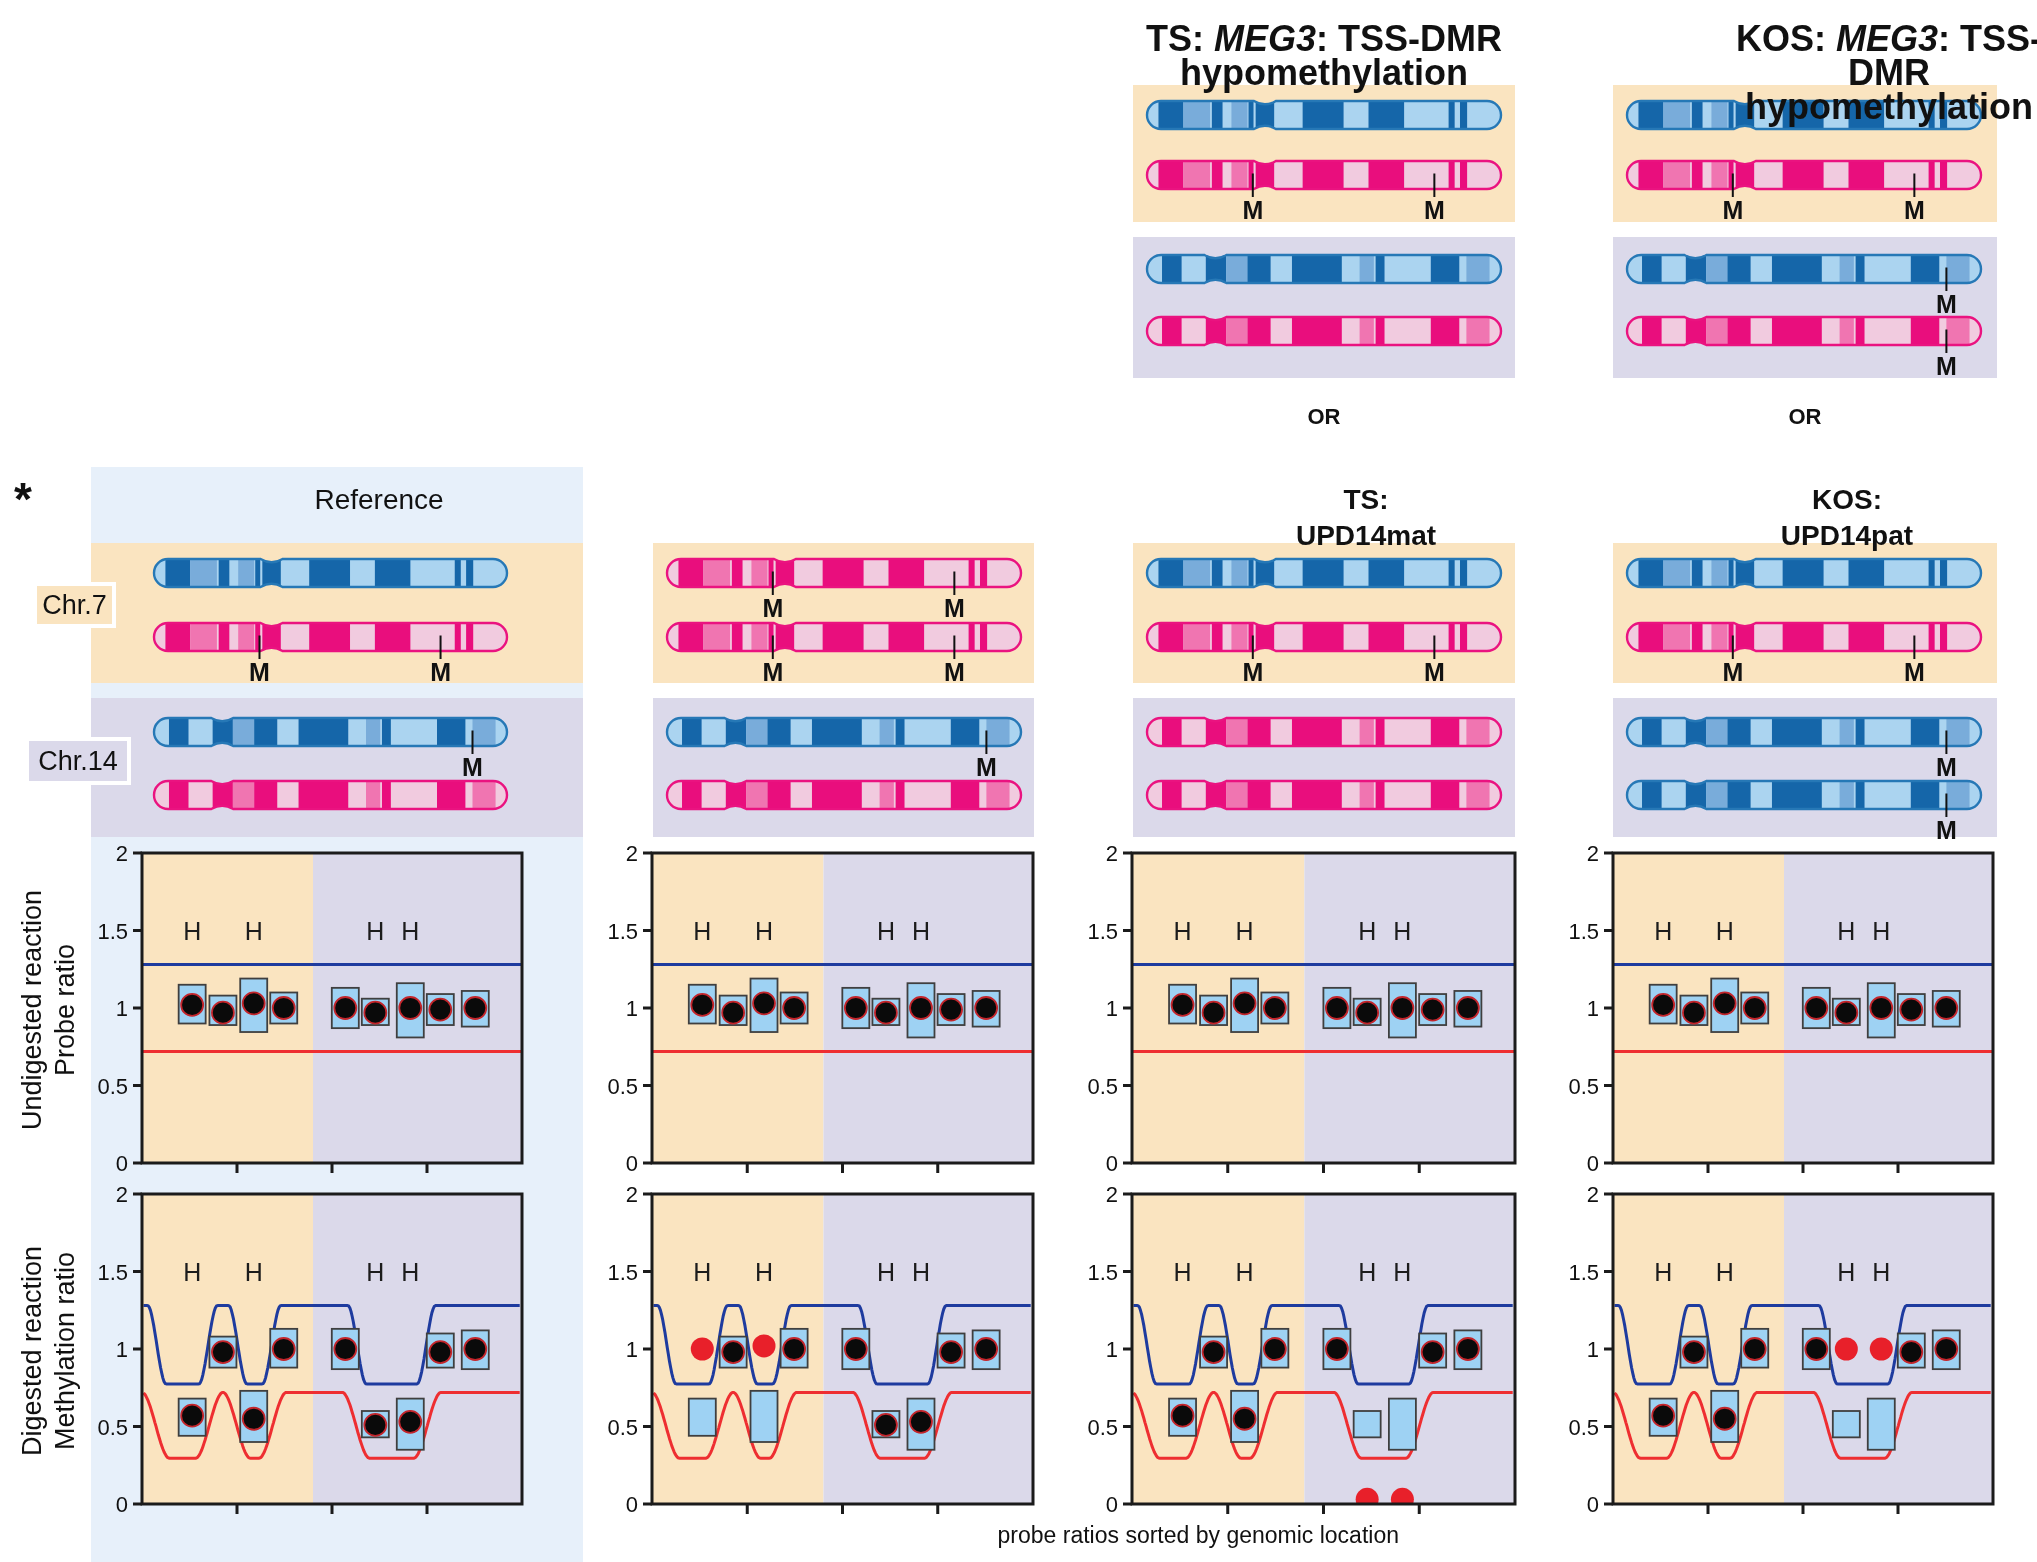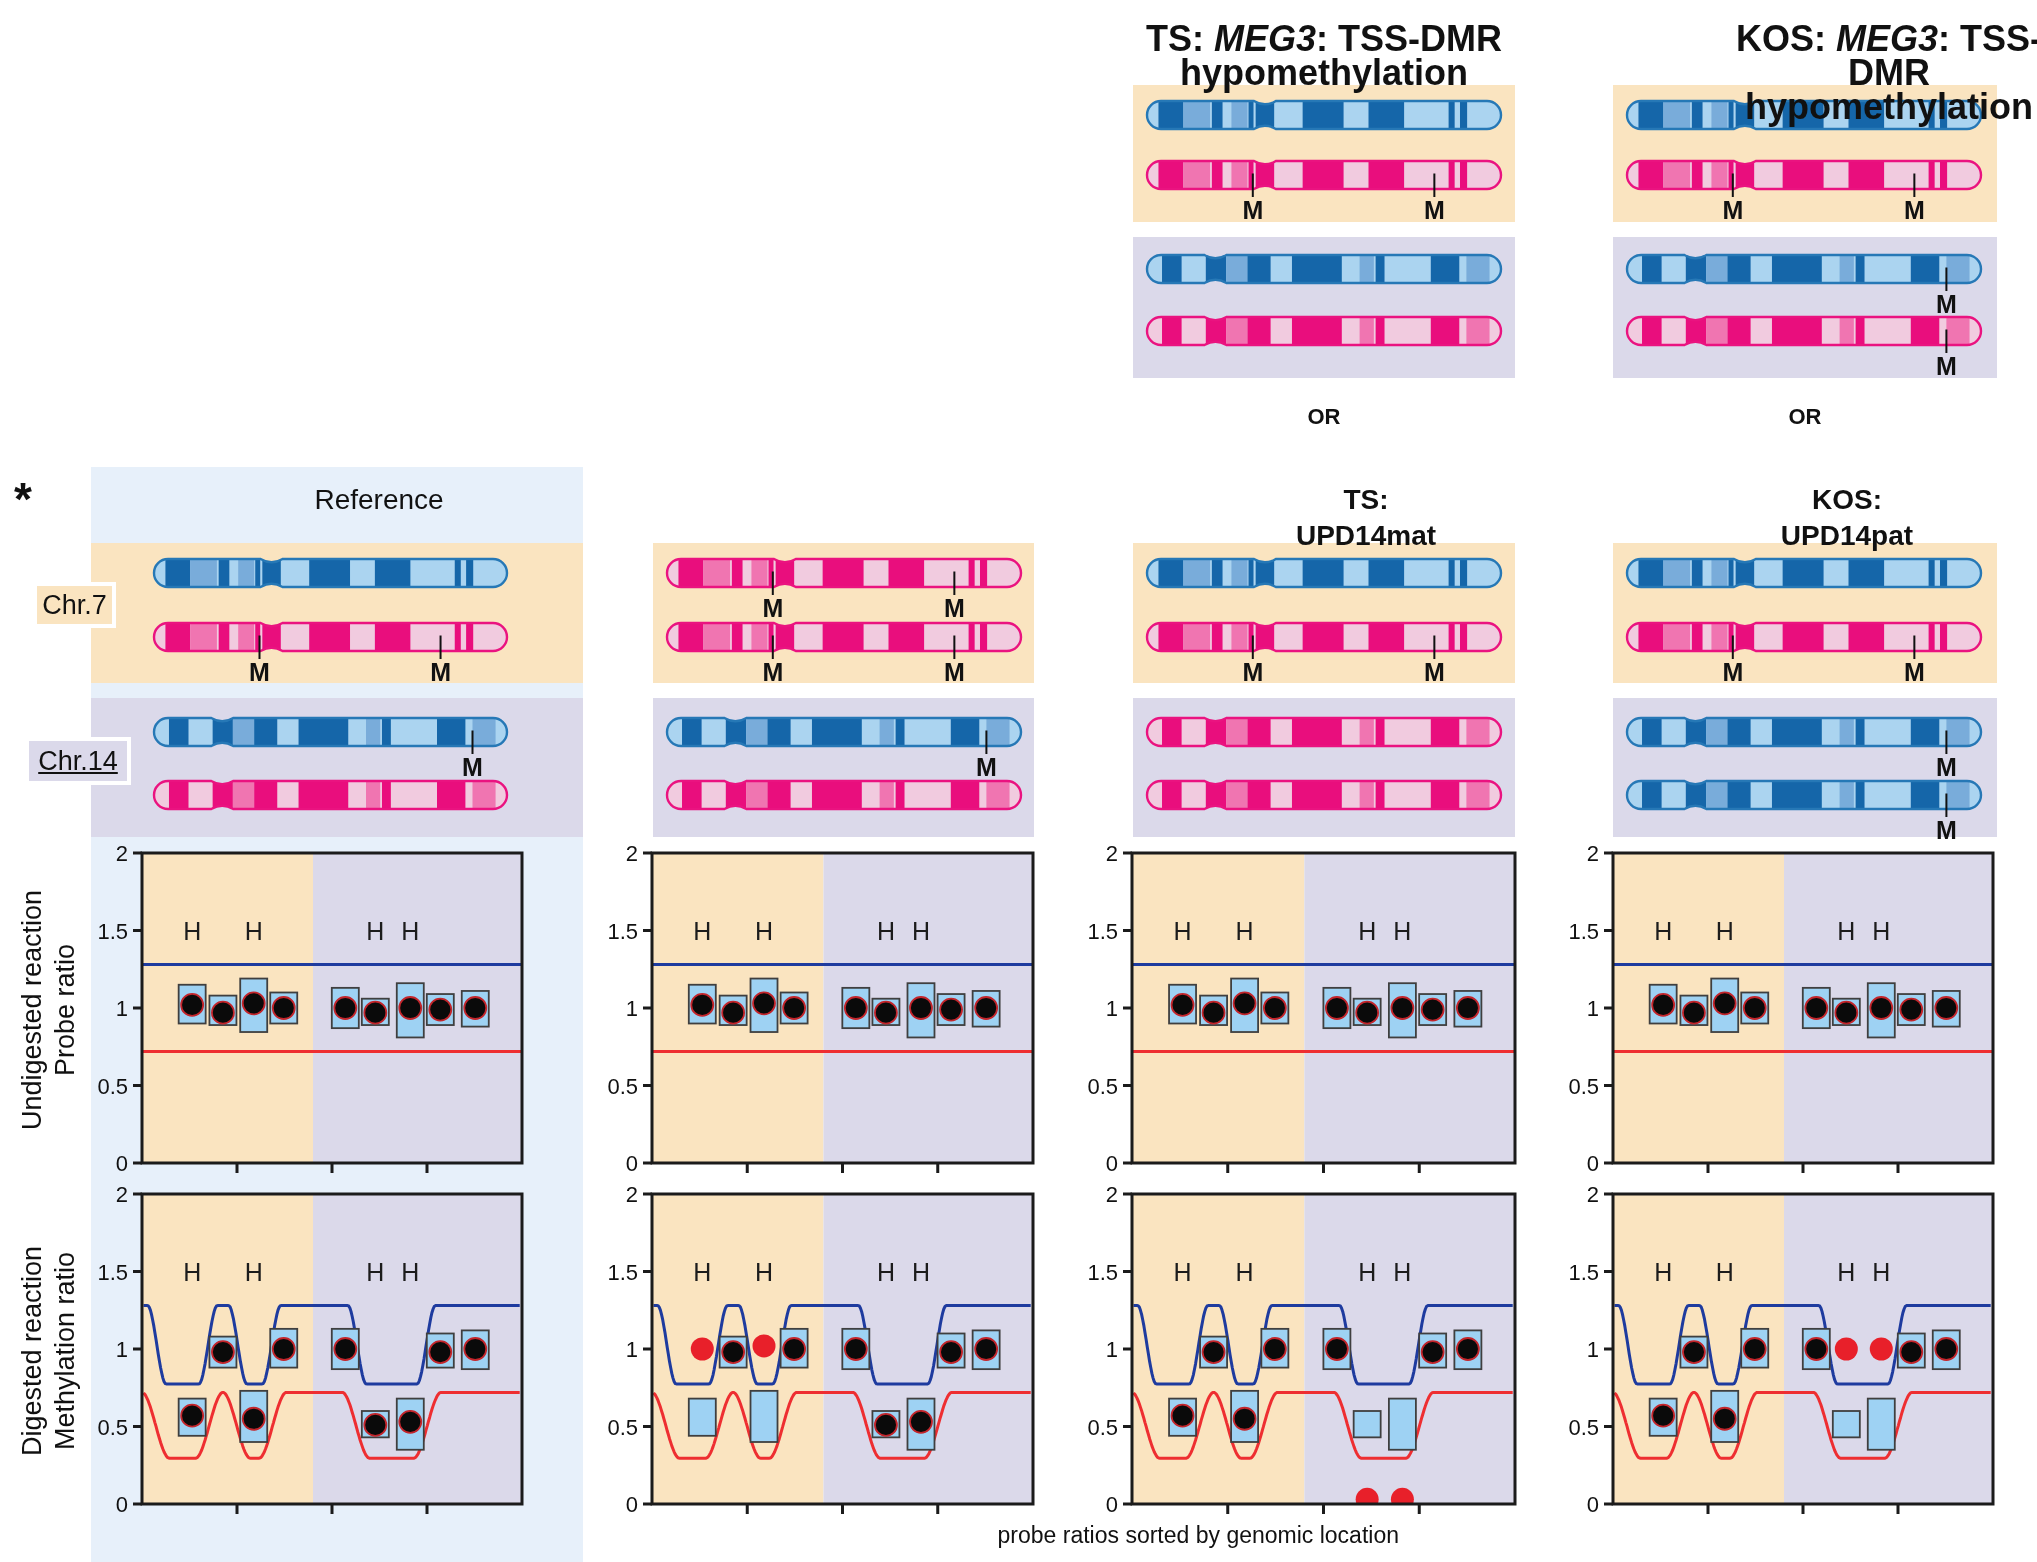--- a/index.html
+++ b/index.html
@@ -10,21 +10,21 @@
   svg.abs{position:absolute;overflow:visible;}
   .ref-bg{position:absolute;left:91px;top:467px;width:492px;height:1095px;background:#e7f0fa;z-index:0;}
   .toptitle{position:absolute;text-align:center;font-size:36px;font-weight:700;line-height:34px;z-index:5;}
   .toptitle i{font-style:italic;}
   .or{position:absolute;text-align:center;font-size:22px;font-weight:700;z-index:5;}
   .col-title{position:absolute;text-align:center;font-size:28px;line-height:36px;font-weight:700;z-index:5;padding-left:42px;}
   .col-title.plain{font-weight:400;}
   .rowlabel{position:absolute;box-sizing:border-box;border:4px solid #fff;text-align:right;
     font-size:27px;z-index:6;display:flex;align-items:center;justify-content:center;}
   .rowlabel.chr7{left:33px;top:582px;width:83px;height:46px;background:#fae4c0;}
-  .rowlabel.chr14{left:25px;top:737px;width:106px;height:48px;background:#dbd9ea;text-decoration:underline;}
+  .rowlabel.chr14{left:25px;top:737px;width:106px;height:48px;background:#dbd9ea;}
   .asterisk{position:absolute;left:14px;top:472px;font-size:46px;font-weight:700;z-index:5;}
   .ylab{position:absolute;width:340px;height:68px;text-align:center;font-size:27px;line-height:33px;
     transform:rotate(-90deg);z-index:5;}
   .ylab.undig{left:-120px;top:976px;}
   .ylab.dig{left:-120px;top:1317px;}
   .xlab{position:absolute;left:779px;top:1522px;width:620px;text-align:right;font-size:23px;z-index:5;}
   .t-ts{left:1133px;width:382px;top:22px;}
   .t-kos{left:1697px;width:384px;top:22px;}
   .or-ts{left:1133px;width:382px;top:404px;}
   .or-kos{left:1613px;width:384px;top:404px;}

